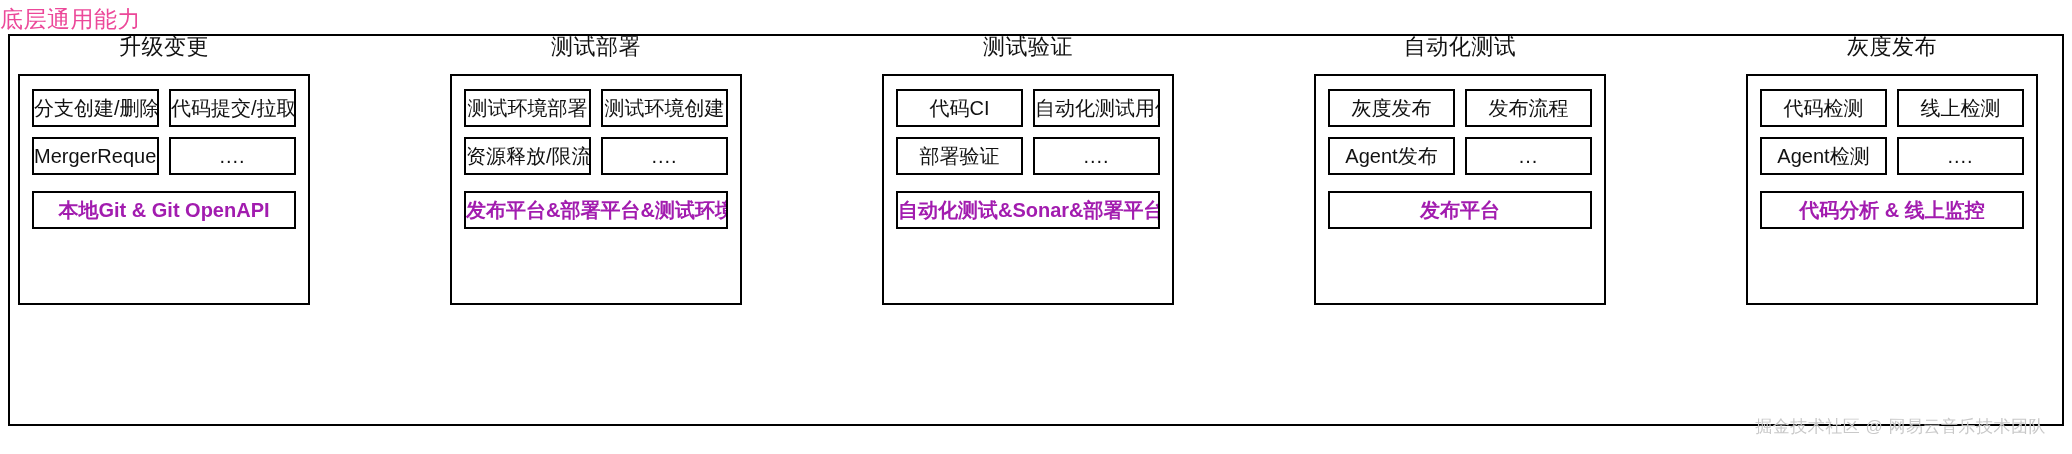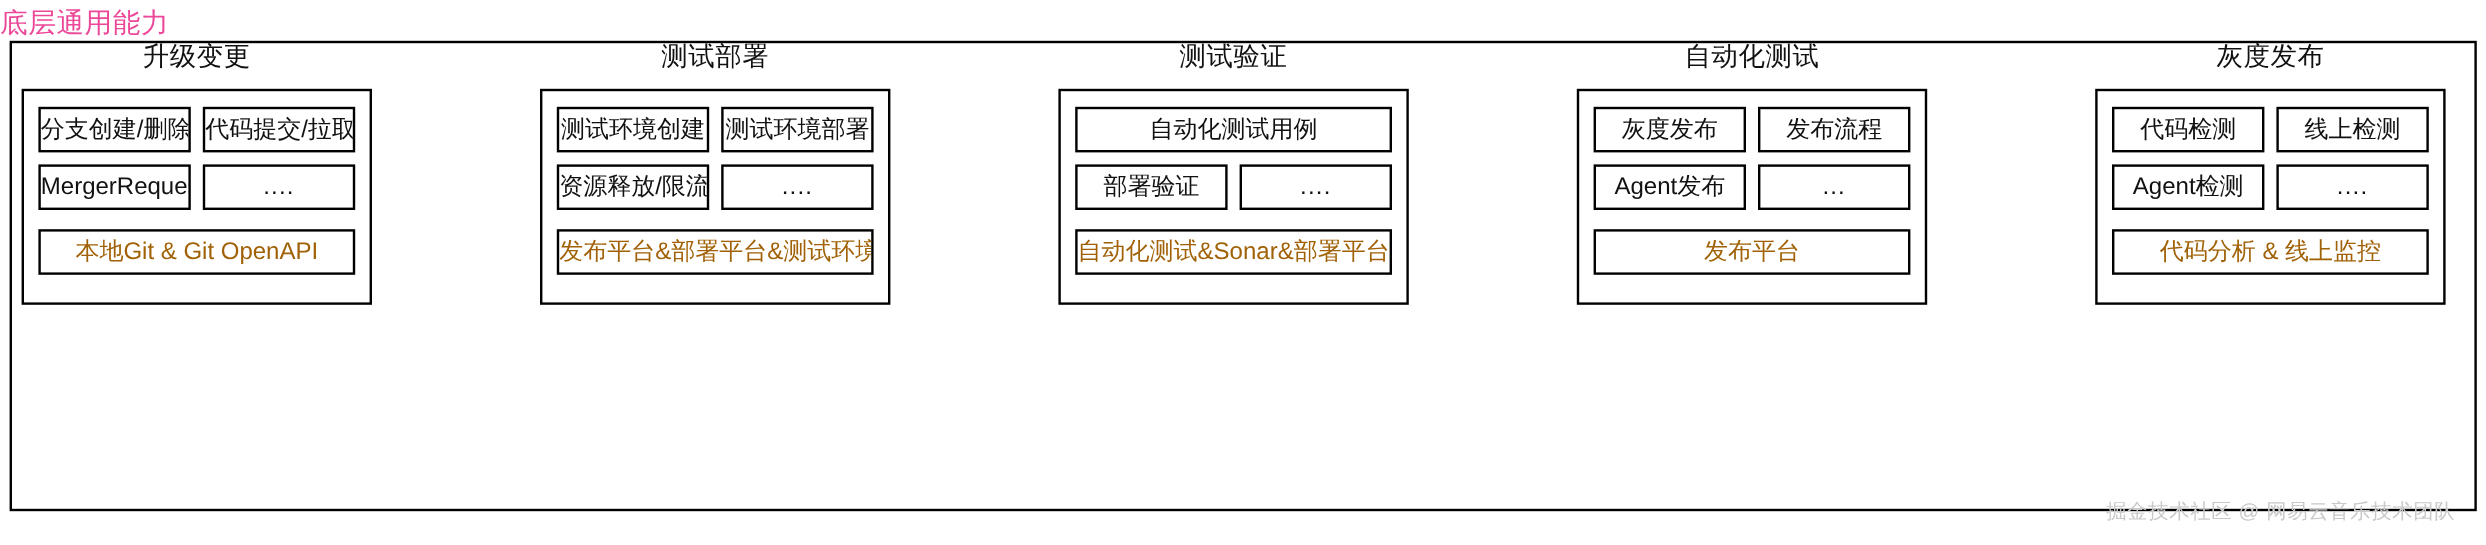--- a/index.html
+++ b/index.html
@@ -67,21 +67,21 @@
     line-height: 26px;
     margin-bottom: 14px;
     color: #111;
     letter-spacing: 0.5px;
   }
   .column-box {
     border: 2px solid #000;
     box-sizing: border-box;
     padding: 13px 12px 14px 12px;
     background: #fff;
-    height: 180px;
+    height: 231px;
     display: flex;
     flex-direction: column;
     justify-content: flex-start;
   }
   .cell-row {
     display: flex;
     gap: 10px;
     margin-bottom: 10px;
   }
   .cell {
@@ -104,22 +104,23 @@
   .wide-cell {
     border: 2px solid #000;
     box-sizing: border-box;
     height: 38px;
     line-height: 34px;
     text-align: center;
     font-size: 20px;
     white-space: nowrap;
     overflow: hidden;
     background: #fff;
-    color: #a16207;
+    color: #a21caf;
     margin-top: 6px;
+    font-weight: bold;
   }
 
   
   .column.compact .column-box { padding-left: 12px; }
 
   
   .watermark {
     position: absolute;
     right: 26px;
     bottom: 16px;
@@ -153,35 +154,36 @@
           <div class="cell dots">....</div>
         </div>
         <div class="wide-cell">本地Git &amp; Git OpenAPI</div>
       </div>
     </div>
 
     <div class="column">
       <div class="column-title">测试部署</div>
       <div class="column-box">
         <div class="cell-row">
+          <div class="cell">测试环境部署</div>
           <div class="cell">测试环境创建</div>
-          <div class="cell">测试环境部署</div>
         </div>
         <div class="cell-row">
           <div class="cell">资源释放/限流</div>
           <div class="cell dots">....</div>
         </div>
         <div class="wide-cell">发布平台&amp;部署平台&amp;测试环境</div>
       </div>
     </div>
 
     <div class="column">
       <div class="column-title">测试验证</div>
       <div class="column-box">
         <div class="cell-row">
+          <div class="cell">代码CI</div>
           <div class="cell">自动化测试用例</div>
         </div>
         <div class="cell-row">
           <div class="cell">部署验证</div>
           <div class="cell dots">....</div>
         </div>
         <div class="wide-cell">自动化测试&amp;Sonar&amp;部署平台</div>
       </div>
     </div>
 

